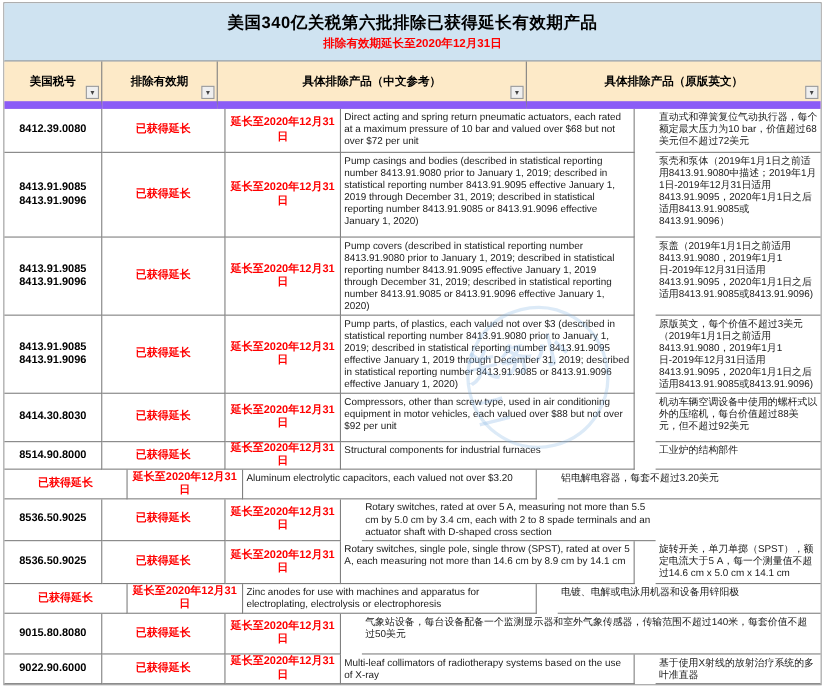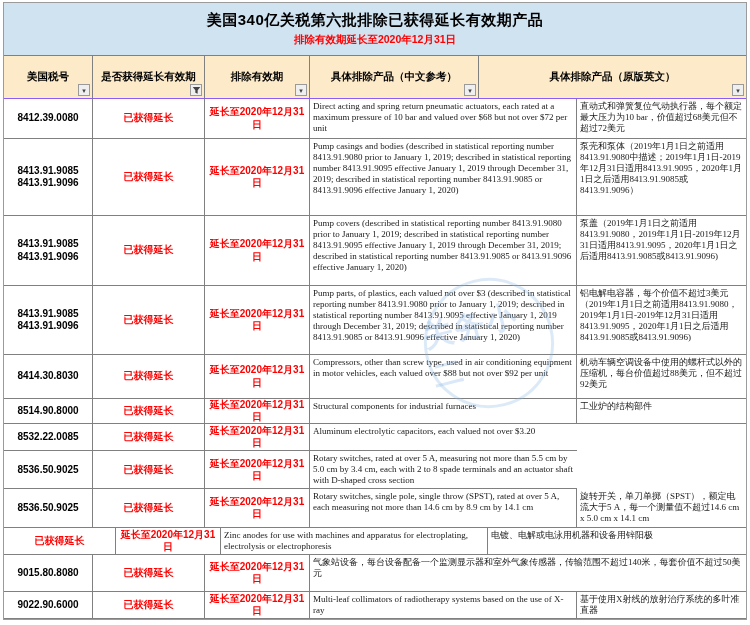--- a/index.html
+++ b/index.html
@@ -18,21 +18,21 @@
     height:53px;
     display:flex; flex-direction:column; justify-content:center; align-items:center;
     gap:3px;
   }
   .title { font-size:15px; font-weight:bold; color:#000; letter-spacing:.5px; }
   .subtitle { font-size:10.5px; font-weight:bold; color:#ff0000; }
   
   .thead { display:flex; background:#fdeac8; }
   .th {
     position:relative;
-    border-right:1px solid #808080; border-bottom:1px solid #8b5cf6;
+    border-right:1px solid #808080; border-bottom:7px solid #8b5cf6;
     height:43px;
     display:flex; align-items:center; justify-content:center;
     font-size:10.5px; font-weight:bold; color:#000;
     text-align:center;
   }
   .th:last-child { border-right:none; }
   .filter-btn {
     position:absolute; right:2px; bottom:2px;
     width:12px; height:12px;
     background:#efefef; border:1px solid #9a9a9a;
@@ -41,25 +41,25 @@
     cursor:pointer;
   }
   
   .c1 { width:89px; } .c2 { width:112px; } .c3 { width:105px;align-items:center; } .c4 { width:267px; } .c5 { flex:1; }
   
   .tr { display:flex; }
   .td {
     border-right:1px solid #808080; border-bottom:1px solid #808080;
     font-size:9px; line-height:1.22; color:#1a1a1a;
   }
-  .td:last-child { border-right:none; }
+  .td:last-child { border-right:none;margin-left:19px; }
   .td.center { display:flex; align-items:center; justify-content:center; text-align:center; }
   .code-cell { font-size:10px; font-weight:bold; color:#000; white-space:pre-line; }
   .status-cell, .validity-cell { font-size:10px; font-weight:bold; color:#ff0000; }
-  .desc-en, .desc-zh { padding:2px 3px;font-family:Liberation Serif, serif; }
+  .desc-en, .desc-zh { padding:2px 3px; }
   .tr:nth-child(1)  .td { min-height:40px; }
   .tr:nth-child(2)  .td { min-height:77px; }
   .tr:nth-child(3)  .td { min-height:70px; }
   .tr:nth-child(4)  .td { min-height:69px; }
   .tr:nth-child(5)  .td { min-height:44px; }
   .tr:nth-child(6)  .td { min-height:19px; }
   .tr:nth-child(7)  .td { min-height:27px; }
   .tr:nth-child(8)  .td { min-height:32px; }
   .tr:nth-child(9)  .td { min-height:39px; }
   .tr:nth-child(10) .td { min-height:27px; }
@@ -86,28 +86,20 @@
   <div class="title-band">
     <div class="title">美国340亿关税第六批排除已获得延长有效期产品</div>
     <div class="subtitle">排除有效期延长至2020年12月31日</div>
   </div>
 
   <div class="thead">
     <div class="th c1">
       <span>美国税号</span>
       <span class="filter-btn">▾</span>
     </div>
-    <div class="th c2">
-      <span>是否获得延长有效期</span>
-      <span class="filter-btn">
-        <svg class="funnel-svg" width="9" height="9" viewBox="0 0 10 10">
-            <path d="M0.8 1 h8.4 L6.3 4.6 V8.6 L3.7 7.6 V4.6 Z" fill="#444"></path>
-          </svg>
-      </span>
-    </div>
     <div class="th c3">
       <span>排除有效期</span>
       <span class="filter-btn">▾</span>
     </div>
     <div class="th c5">
       <span>具体排除产品（中文参考）</span>
       <span class="filter-btn">▾</span>
     </div>
     <div class="th c4">
       <span>具体排除产品（原版英文）</span>
@@ -138,41 +130,41 @@
     <div class="td c3 center validity-cell">延长至2020年12月31日</div>
     <div class="td c4 desc-en">Pump covers (described in statistical reporting number 8413.91.9080 prior to January 1, 2019; described in statistical reporting number 8413.91.9095 effective January 1, 2019 through December 31, 2019; described in statistical reporting number 8413.91.9085 or 8413.91.9096 effective January 1, 2020)</div>
     <div class="td c5 desc-zh">泵盖（2019年1月1日之前适用8413.91.9080，2019年1月1日-2019年12月31日适用8413.91.9095，2020年1月1日之后适用8413.91.9085或8413.91.9096)</div>
   </div>
       <div class="tr">
     <div class="td c1 center code-cell">8413.91.9085
 8413.91.9096</div>
     <div class="td c2 center status-cell">已获得延长</div>
     <div class="td c3 center validity-cell">延长至2020年12月31日</div>
     <div class="td c4 desc-en">Pump parts, of plastics, each valued not over $3 (described in statistical reporting number 8413.91.9080 prior to January 1, 2019; described in statistical reporting number 8413.91.9095 effective January 1, 2019 through December 31, 2019; described in statistical reporting number 8413.91.9085 or 8413.91.9096 effective January 1, 2020)</div>
-    <div class="td c5 desc-zh">铝电解电容器，每个价值不超过3美元（2019年1月1日之前适用8413.91.9080，2019年1月1日-2019年12月31日适用8413.91.9095，2020年1月1日之后适用8413.91.9085或8413.91.9096)</div>
+    <div class="td c5 desc-zh">原版英文，每个价值不超过3美元（2019年1月1日之前适用8413.91.9080，2019年1月1日-2019年12月31日适用8413.91.9095，2020年1月1日之后适用8413.91.9085或8413.91.9096)</div>
   </div>
       <div class="tr">
     <div class="td c1 center code-cell">8414.30.8030</div>
     <div class="td c2 center status-cell">已获得延长</div>
     <div class="td c3 center validity-cell">延长至2020年12月31日</div>
     <div class="td c4 desc-en">Compressors, other than screw type, used in air conditioning equipment in motor vehicles, each valued over $88 but not over $92 per unit</div>
     <div class="td c5 desc-zh">机动车辆空调设备中使用的螺杆式以外的压缩机，每台价值超过88美元，但不超过92美元</div>
   </div>
       <div class="tr">
     <div class="td c1 center code-cell">8514.90.8000</div>
     <div class="td c2 center status-cell">已获得延长</div>
     <div class="td c3 center validity-cell">延长至2020年12月31日</div>
     <div class="td c4 desc-en">Structural components for industrial furnaces</div>
     <div class="td c5 desc-zh">工业炉的结构部件</div>
   </div>
       <div class="tr">
-    <div class="td c1 center code-cell">8532.22.0085</div>
     <div class="td c2 center status-cell">已获得延长</div>
     <div class="td c3 center validity-cell">延长至2020年12月31日</div>
     <div class="td c4 desc-en">Aluminum electrolytic capacitors, each valued not over $3.20</div>
+    <div class="td c5 desc-zh">铝电解电容器，每套不超过3.20美元</div>
   </div>
       <div class="tr">
     <div class="td c1 center code-cell">8536.50.9025</div>
     <div class="td c2 center status-cell">已获得延长</div>
     <div class="td c3 center validity-cell">延长至2020年12月31日</div>
     <div class="td c4 desc-en">Rotary switches, rated at over 5 A, measuring not more than 5.5 cm by 5.0 cm by 3.4 cm, each with 2 to 8 spade terminals and an actuator shaft with D-shaped cross section</div>
   </div>
       <div class="tr">
     <div class="td c1 center code-cell">8536.50.9025</div>
     <div class="td c2 center status-cell">已获得延长</div>

